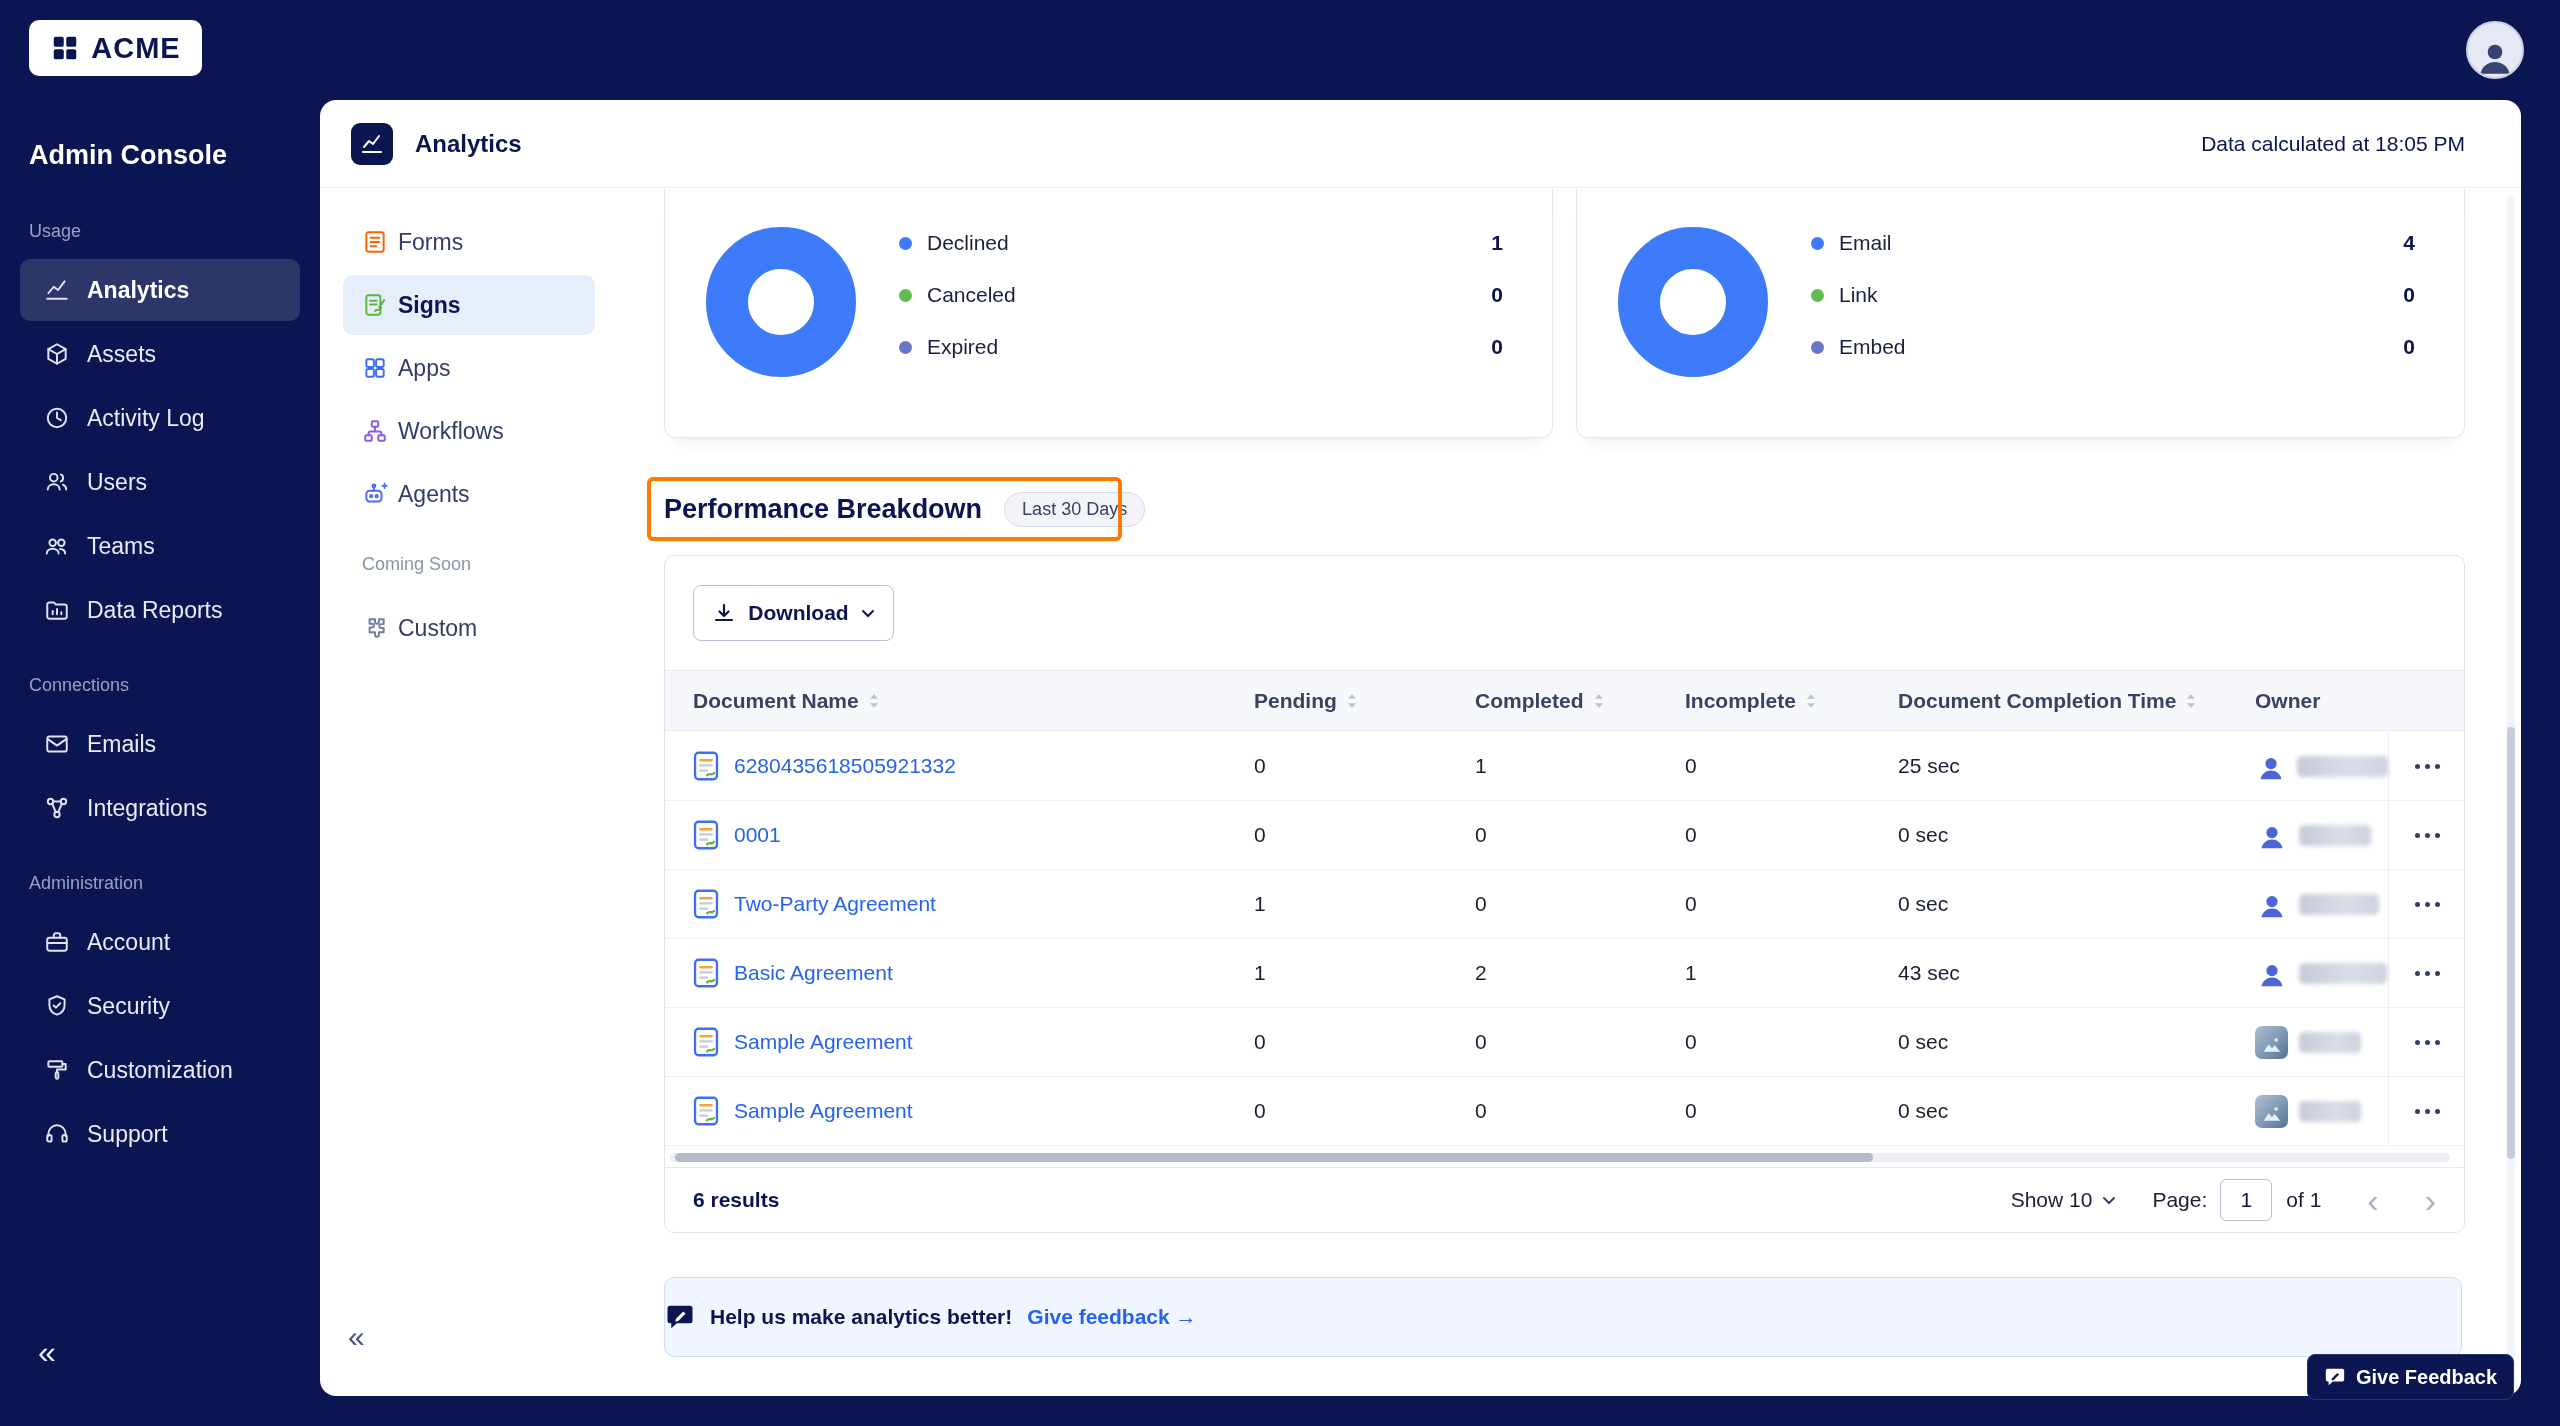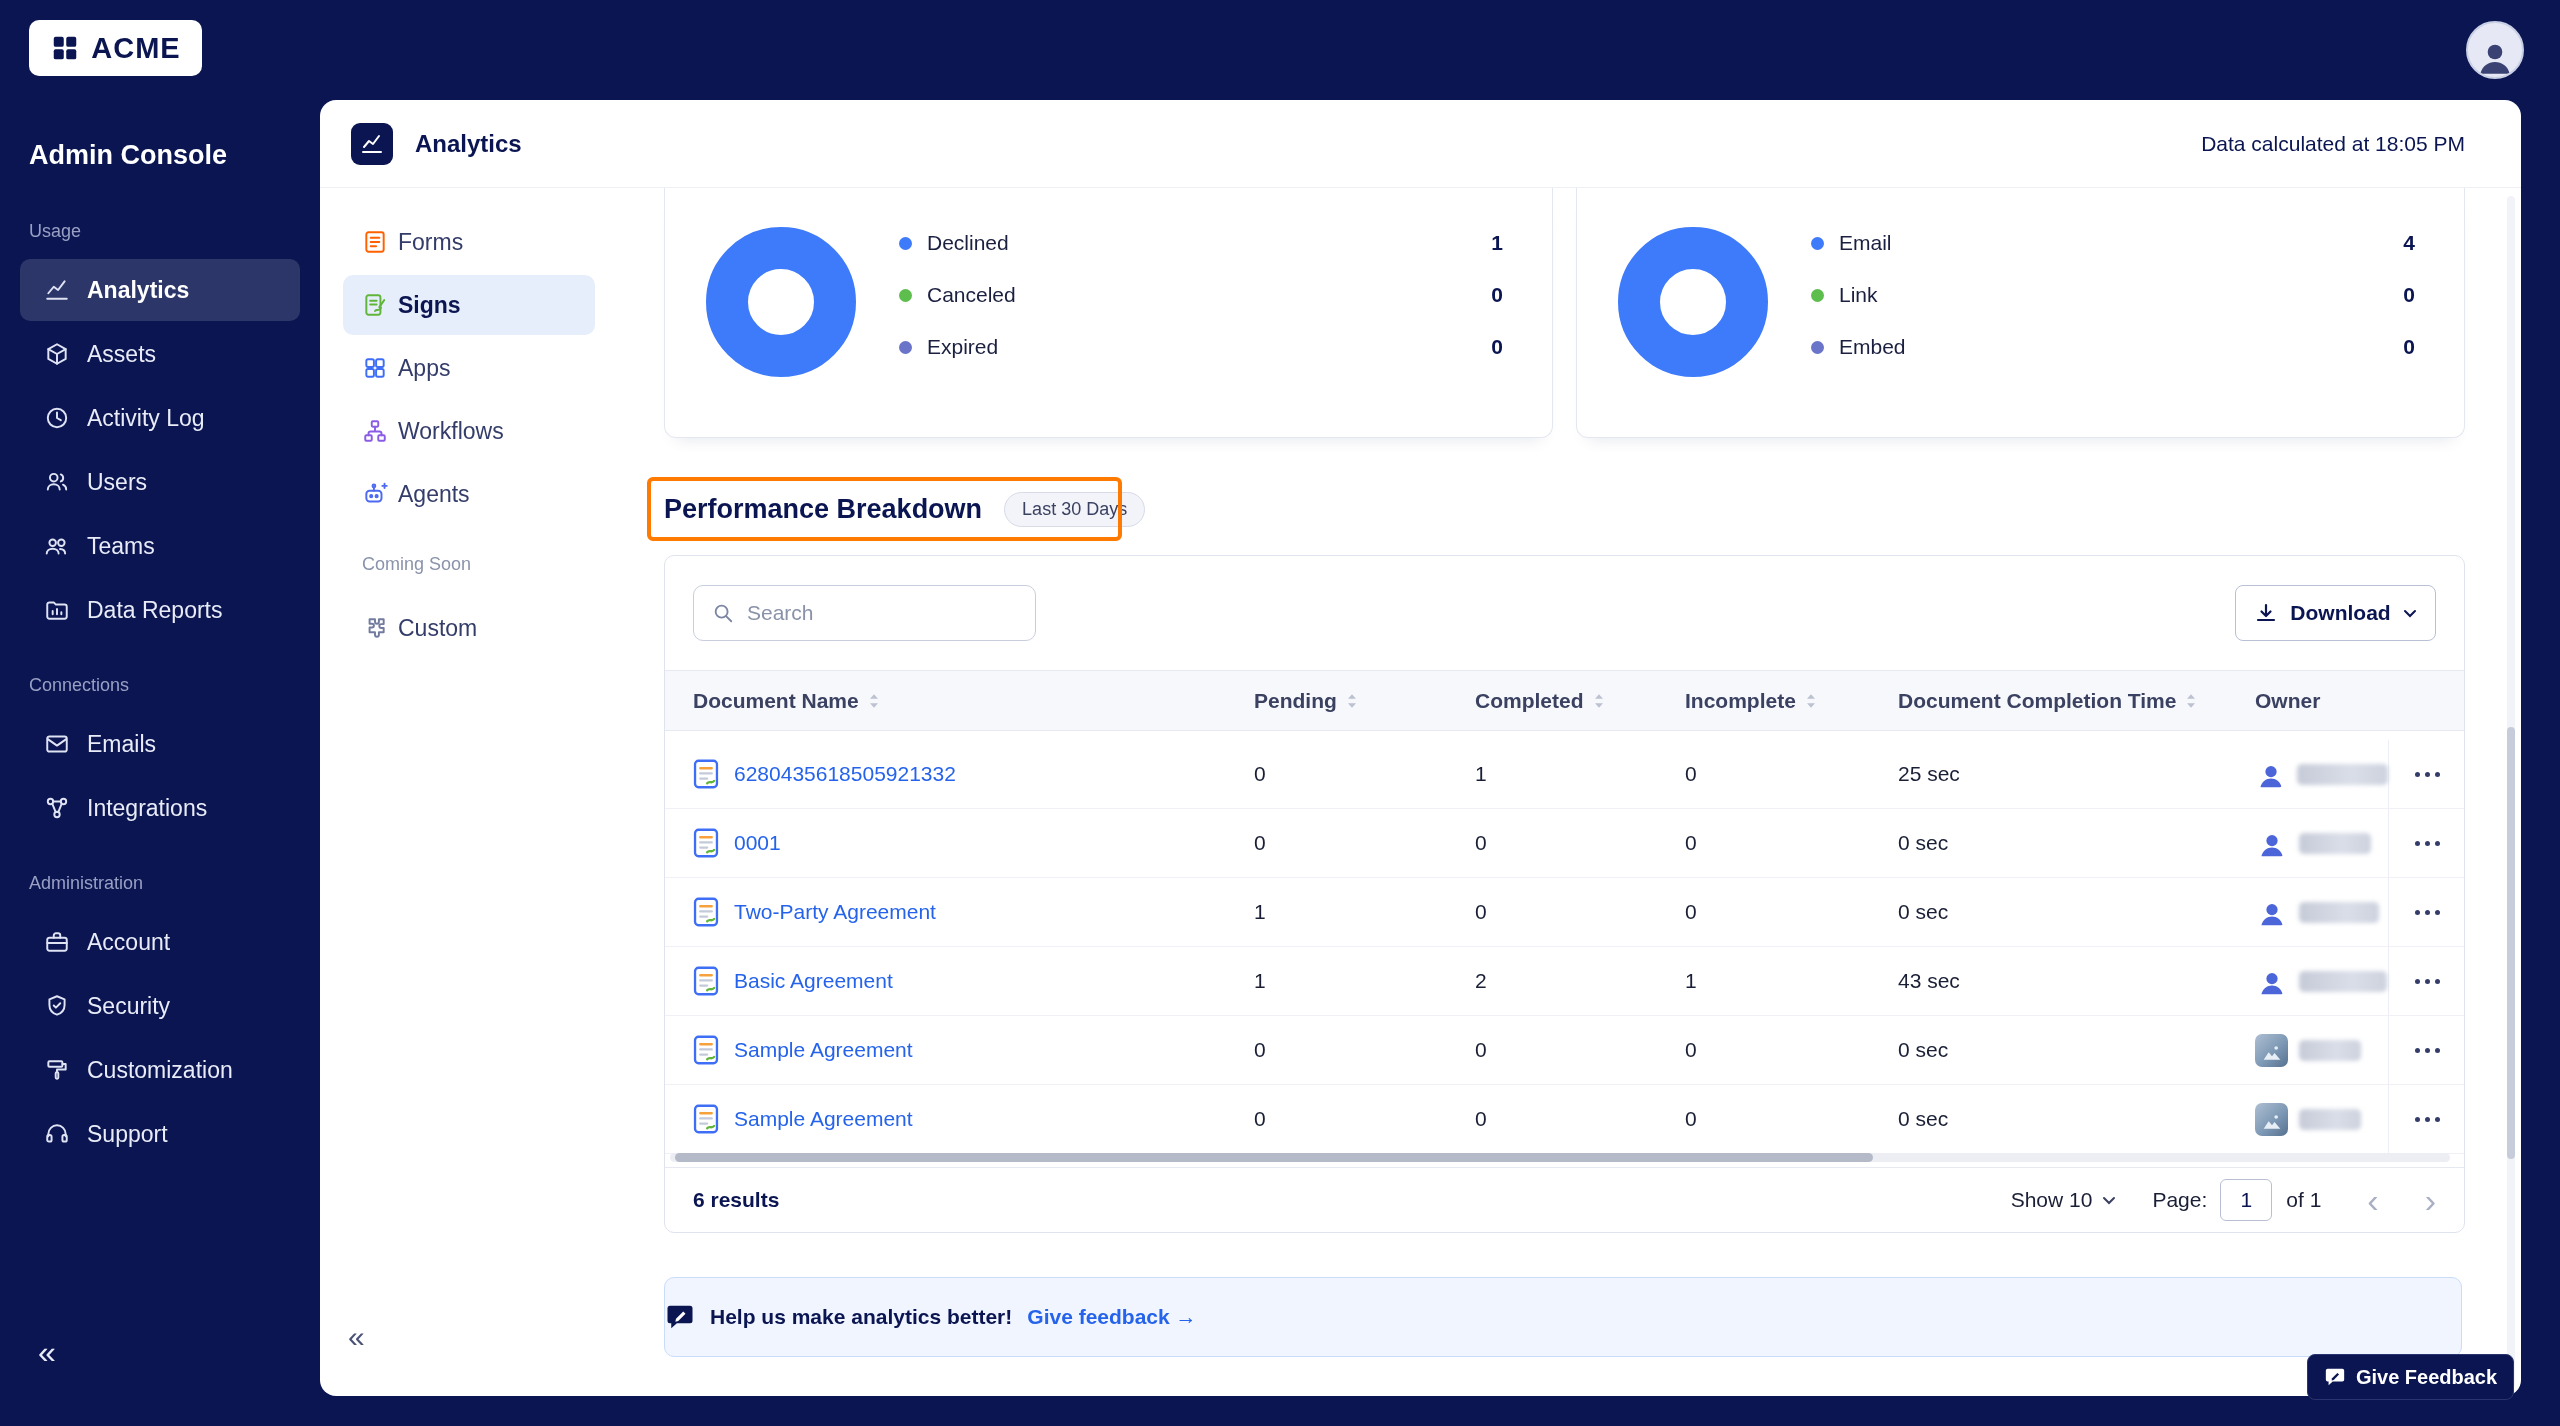--- a/index.html
+++ b/index.html
@@ -73,21 +73,21 @@
   .searchbox input{border:none;outline:none;font-size:21px;width:240px;font-family:"Liberation Sans",sans-serif;color:#0A1551;}
   .searchbox input::placeholder{color:#8A92A9;}
   .dl-btn{width:201px;height:56px;border:1px solid #B9C0D4;border-radius:8px;background:#fff;display:flex;align-items:center;justify-content:center;gap:12px;font-size:21px;font-weight:600;color:#0A1551;}
   .dl-btn svg{flex:0 0 auto;}
 
   .tgrid{display:grid;grid-template-columns:589px 221px 210px 213px 357px 133px 78px;align-items:center;}
   .thead{position:absolute;top:114px;left:0;right:0;height:61px;background:#F7F8FC;border-top:1px solid #E6E9F2;border-bottom:1px solid #E6E9F2;font-size:21px;font-weight:bold;color:#3A4161;}
   .th{display:flex;align-items:center;gap:9px;}
   .th.first{padding-left:28px;}
   .sort{flex:0 0 auto;}
-  .tbody{position:absolute;top:184px;left:0;right:0;}
+  .tbody{position:absolute;top:176px;left:0;right:0;}
   .trow{height:69px;border-bottom:1px solid #EFF1F6;font-size:21px;color:#1A1F36;}
   .cell-name{display:flex;align-items:center;gap:15px;padding-left:28px;}
   .doc-link{color:var(--c-link);font-weight:500;text-decoration:none;}
   .cell-owner{display:flex;align-items:center;gap:11px;}
   .row-avatar{width:33px;height:33px;border-radius:50%;display:flex;align-items:flex-end;justify-content:center;overflow:hidden;color:#4C66D9;}
   .row-avatar svg{width:30px;height:30px;}
   .row-avatar.photo{border-radius:7px;background:linear-gradient(135deg,#AEBFD2 0%,#7E99B5 55%,#55718F 100%);position:relative;}
   .row-avatar.photo svg{width:20px;height:20px;color:#E8EEF5;margin-bottom:4px;}
   .blurbar{height:21px;border-radius:5px;background:linear-gradient(90deg,#C6CBD8,#DADEE8 60%,#CDD2DE);filter:blur(2px);}
   .cell-actions{border-left:1px solid #ECEEF5;height:100%;display:flex;align-items:center;justify-content:center;gap:5px;}
@@ -390,27 +390,20 @@
   </div>
 
   <div class="perf-row">
     <span class="perf-title">Performance Breakdown</span>
     <span class="perf-badge">Last 30 Days</span>
   </div>
   <div class="annotation"></div>
 
   <div class="table-card">
     <div class="toolbar">
-      <div class="searchbox">
-        <svg viewBox="0 0 24 24" fill="none" stroke="currentColor" stroke-width="2" stroke-linecap="round">
-            <circle cx="10.5" cy="10.5" r="6.5"></circle>
-            <path d="M15.6 15.6L21 21"></path>
-          </svg>
-        <input type="text" placeholder="Search" style="">
-      </div>
       <button class="dl-btn">
         <svg width="24" height="24" viewBox="0 0 24 24" fill="none" stroke="#0A1551" stroke-width="2.2" stroke-linecap="round" stroke-linejoin="round">
             <path d="M12 4v10M7.5 10.5L12 15l4.5-4.5"></path>
             <path d="M4 19h16"></path>
           </svg>
         <span>Download</span>
         <svg width="14" height="9" viewBox="0 0 14 9" fill="none" stroke="#0A1551" stroke-width="2" stroke-linecap="round">
             <path d="M2 2l5 5 5-5"></path>
           </svg>
       </button>

